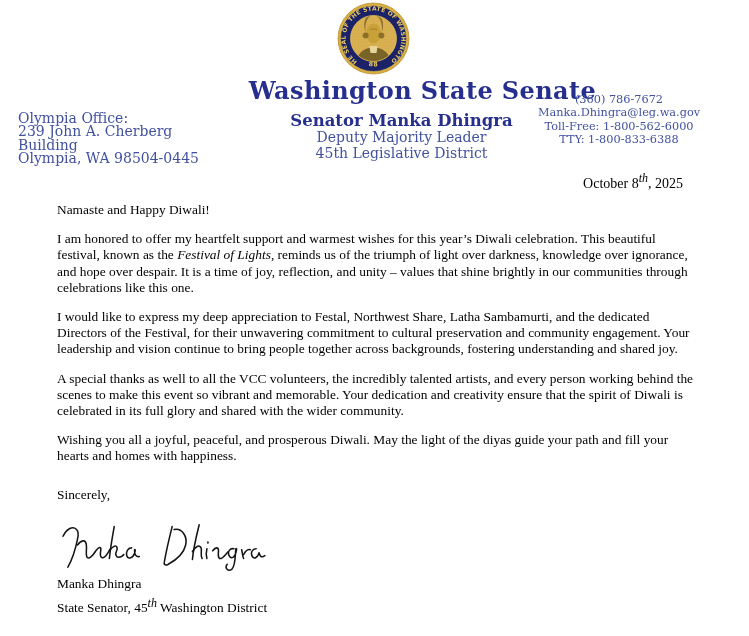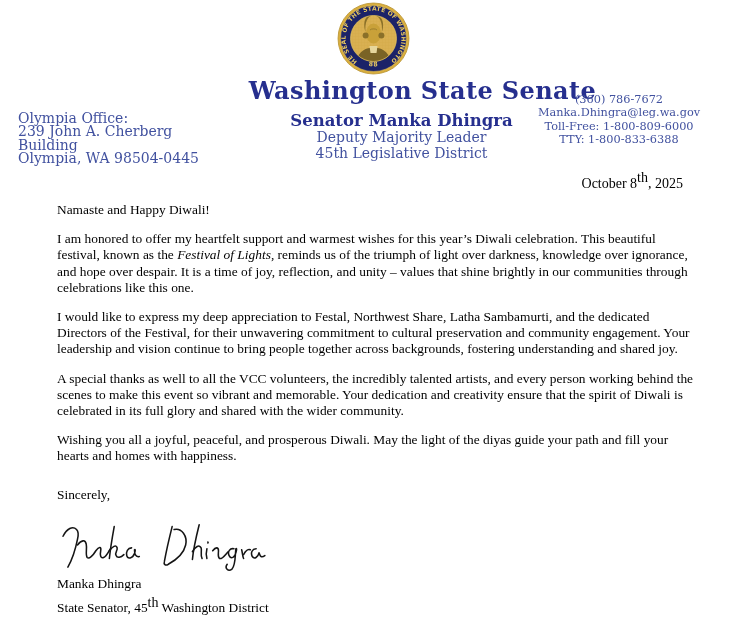--- a/index.html
+++ b/index.html
@@ -31,21 +31,21 @@
   }
   
   .date-line{
     position:absolute;top:176px;right:66px;font-size:14px;color:#000;
   }
   .body-text{
     position:absolute;left:57px;top:202px;width:644px;
     font-size:13.4px;line-height:16.2px;color:#000;
   }
   .body-text p{margin:0 0 13px 0;}
-  sup{font-size:14px;line-height:0;vertical-align:super;}
+  sup{font-size:12px;line-height:0;vertical-align:super;font-style:italic;}
   .closing{margin-top:22px !important;}
   .signature-svg{display:block;margin:2px 0 0 0;}
   .signer-name{margin:4px 0 0 0 !important;}
   .signer-title{margin:8px 0 0 0 !important;}
   .em{font-style:italic;}
 </style>
 </head>
 <body>
 
 <div class="page">
@@ -95,21 +95,21 @@
 
   <div class="hdr-center">
     <div class="sen-name">Senator Manka Dhingra</div>
     <div class="sen-sub">Deputy Majority Leader</div>
     <div class="sen-sub">45th Legislative District</div>
   </div>
 
   <div class="hdr-right">
     <div>(360) 786-7672</div>
     <div>Manka.Dhingra@leg.wa.gov</div>
-    <div>Toll-Free: 1-800-809-6000</div>
+    <div>Toll-Free: 1-800-562-6000</div>
     <div>TTY: 1-800-833-6388</div>
   </div>
 
   <div class="date-line"><span>October 8</span><sup>th</sup><span>, 2025</span></div>
 
   <div class="body-text">
     <p>Namaste and Happy Diwali!</p>
 
     <p><span>I am honored to offer my heartfelt support and warmest wishes for this year’s Diwali celebration. This beautiful festival, known as the </span><span class="em">Festival of Lights</span><span>, reminds us of the triumph of light over darkness, knowledge over ignorance, and hope over despair. It is a time of joy, reflection, and unity – values that shine brightly in our communities through celebrations like this one.</span></p>
 

